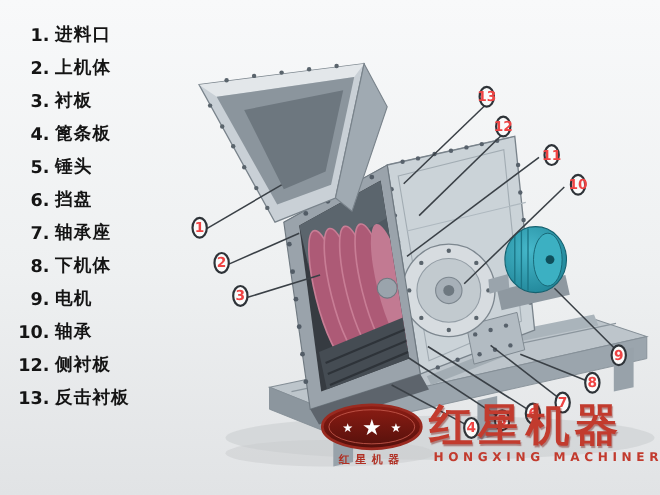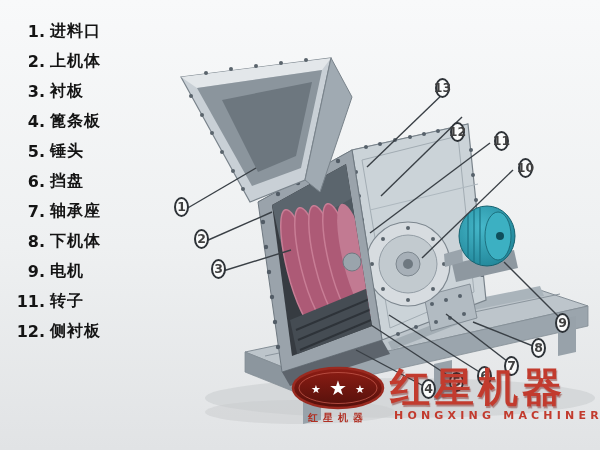--- a/index.html
+++ b/index.html
@@ -11,21 +11,21 @@
   }
   .stage{position:absolute;inset:0}
   svg.machine,svg.lines{position:absolute;left:0;top:0;pointer-events:none}
   .parts-list{position:absolute;left:12px;top:16px;width:160px}
   .part-item{height:30px;display:flex;align-items:center;font-size:16px;font-weight:bold;color:#141414}
   .part-num{width:38px;text-align:right;padding-right:5px}
   .part-label{letter-spacing:1px;white-space:nowrap}
   .callout-layer{position:absolute;inset:0;pointer-events:none}
   .callout{
     position:absolute;width:15px;height:20px;border:2px solid #2e3338;border-radius:50%;
-    background:#fafbfb;color:#404040;font-size:12.5px;font-weight:bold;
+    background:#fafbfb;color:#ef4444;font-size:12.5px;font-weight:bold;
     display:flex;align-items:center;justify-content:center;line-height:1;
   }
   .leader{stroke:#3a4046;stroke-width:1.4}
   .logo{position:absolute;left:288px;top:366px;display:flex;align-items:flex-start}
   .emblem{width:100px;display:flex;flex-direction:column;align-items:center}
   .emblem-text{font-size:10px;color:#b03024;font-weight:bold;letter-spacing:5px;margin-top:1px;white-space:nowrap}
   .brand-block{margin-left:2px}
   .brand-text{
     font-size:40px;line-height:42px;font-weight:bold;color:#c23b2e;letter-spacing:4px;white-space:nowrap;
     text-shadow:1px 2px 1px rgba(122,21,14,0.45);
@@ -245,42 +245,46 @@
       </div>
       <div class="part-item">
         <span class="part-num">8.</span>
         <span class="part-label">下机体</span>
       </div>
       <div class="part-item">
         <span class="part-num">9.</span>
         <span class="part-label">电机</span>
       </div>
       <div class="part-item">
-        <span class="part-num">11.</span>
-        <span class="part-label">转子</span>
+        <span class="part-num">10.</span>
+        <span class="part-label">轴承</span>
       </div>
       <div class="part-item">
         <span class="part-num">12.</span>
         <span class="part-label">侧衬板</span>
+      </div>
+      <div class="part-item">
+        <span class="part-num">13.</span>
+        <span class="part-label">反击衬板</span>
       </div>
     </div>
 
   <div class="callout-layer">
       <div class="callout" style="left: 174px; top: 197px;">1</div>
       <div class="callout" style="left: 194px; top: 229px;">2</div>
       <div class="callout" style="left: 211px; top: 259px;">3</div>
       <div class="callout" style="left: 421px; top: 379px;">4</div>
       <div class="callout" style="left: 449px; top: 372px;">5</div>
       <div class="callout" style="left: 477px; top: 366px;">6</div>
       <div class="callout" style="left: 504px; top: 356px;">7</div>
       <div class="callout" style="left: 531px; top: 338px;">8</div>
       <div class="callout" style="left: 555px; top: 313px;">9</div>
       <div class="callout" style="left: 501px; top: 158px; margin-left: 17px;">10</div>
       <div class="callout" style="left: 494px; top: 131px;">11</div>
-      <div class="callout" style="left: 450px; top: 122px;">12</div>
+      <div class="callout" style="left: 450px; top: 105px;">12</div>
       <div class="callout" style="left: 435px; top: 78px;">13</div>
     </div>
 
   <div class="logo">
     <div class="emblem">
       <svg width="96" height="44" viewBox="0 0 96 44">
         <defs>
           <linearGradient id="eg" x1="0" y1="0" x2="0" y2="1">
             <stop offset="0" stop-color="#8e1d14"></stop>
               <stop offset="1" stop-color="#53100b"></stop>

